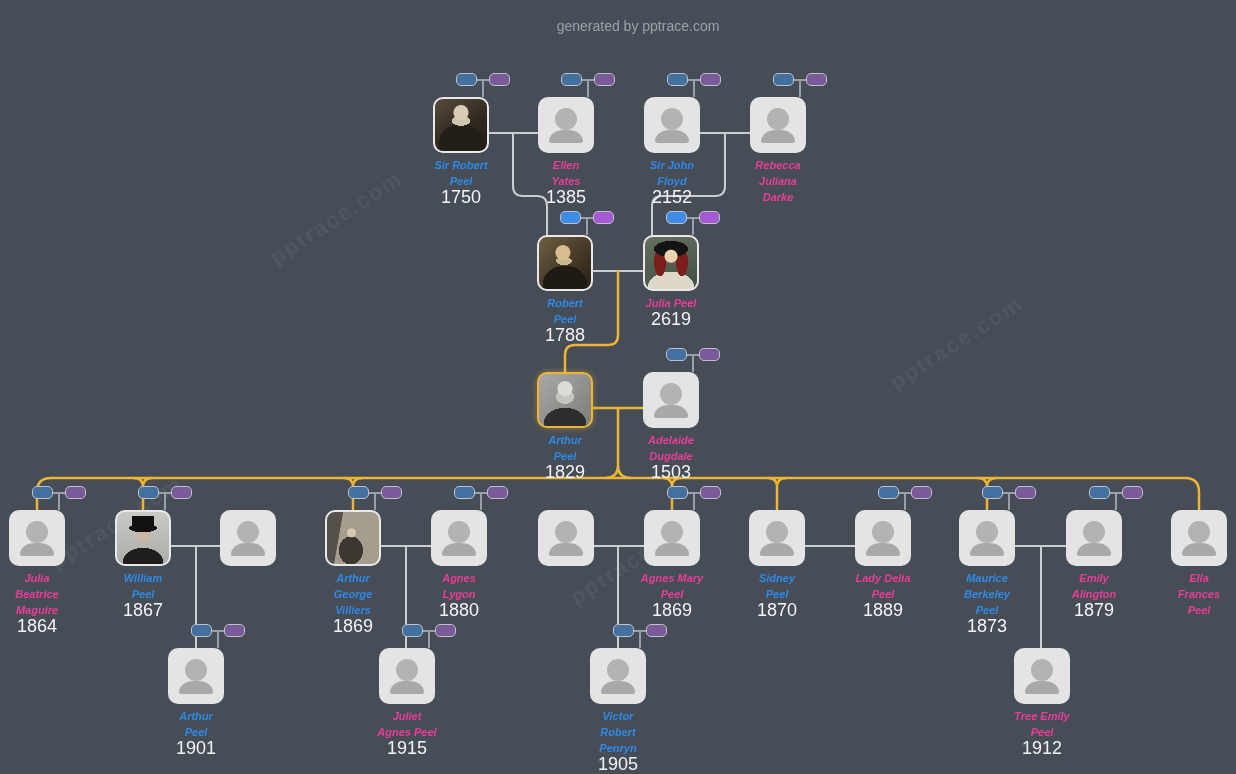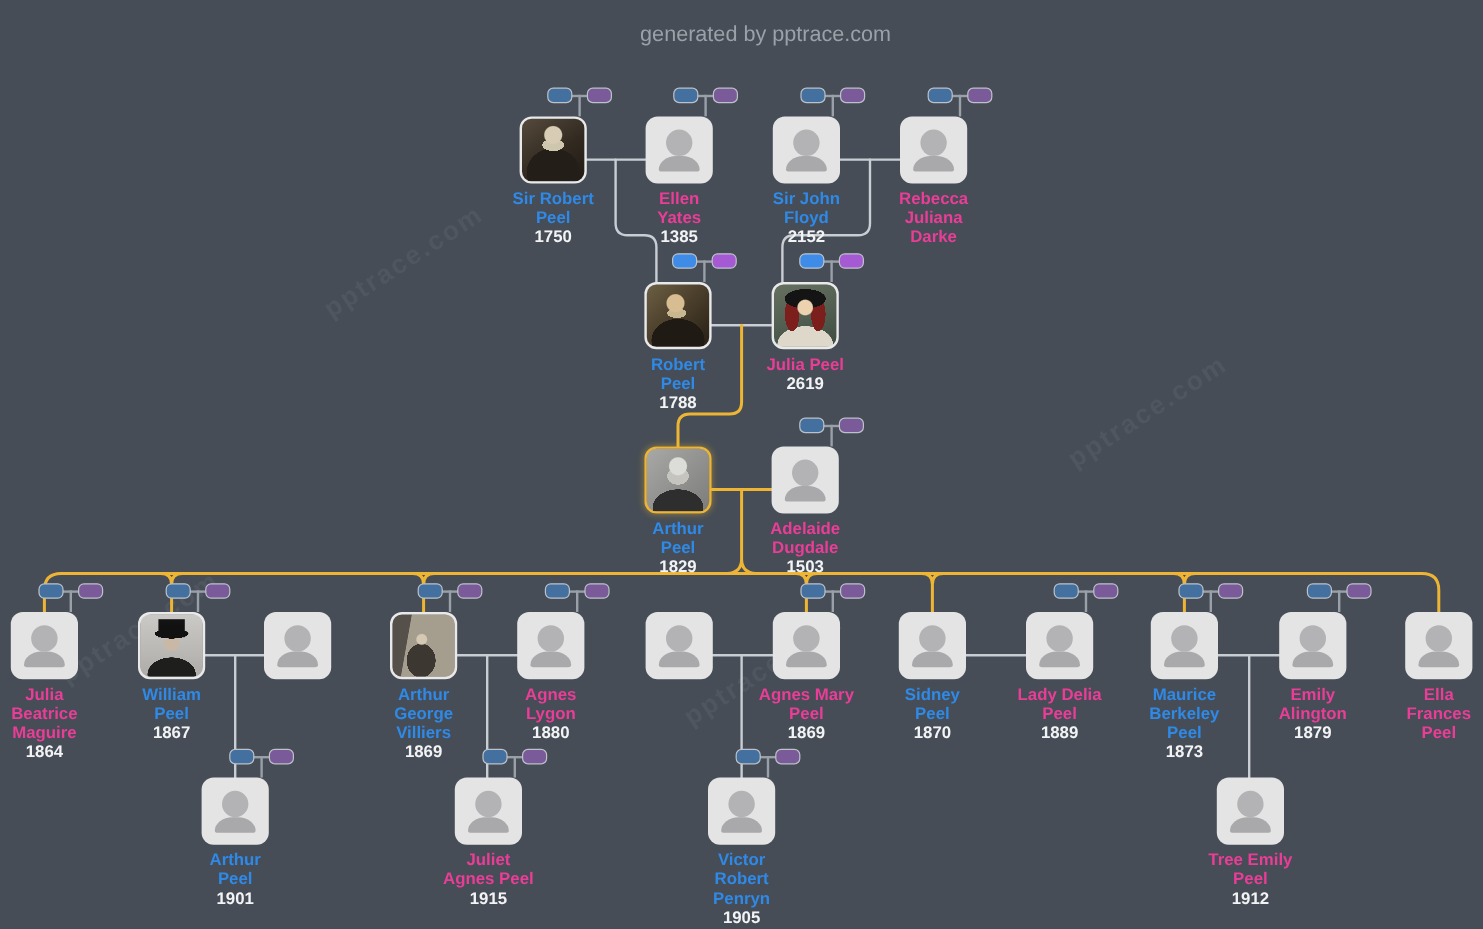--- a/index.html
+++ b/index.html
@@ -5,21 +5,21 @@
   html,body{margin:0;padding:0;}
   body{
     width:1236px;height:774px;position:relative;overflow:hidden;
     background:#464d56;
     font-family:"Liberation Sans","DejaVu Sans",sans-serif;
     -webkit-font-smoothing:antialiased;
   }
   
   .header{position:absolute;left:0;top:14px;width:100%;text-align:center;z-index:3;}
   .title{font-size:20px;font-weight:600;color:#edeff1;letter-spacing:.3px;}
-  .subtitle{font-size:18px;color:#9aa1a8;margin-top:4px;margin-left:40px;}
+  .subtitle{font-size:14px;color:#9aa1a8;margin-top:4px;margin-left:40px;}
   
   .wm{position:absolute;color:rgba(255,255,255,0.055);font-size:22px;font-weight:700;
       transform:rotate(-33deg);letter-spacing:2px;z-index:1;white-space:nowrap;}
   
   svg.wires{position:absolute;left:0;top:0;z-index:1;}
   .wire{stroke:#c9ced4;stroke-width:2;fill:none;stroke-linecap:round;}
   .wire-gold{stroke:#eeb535;stroke-width:2.5;fill:none;stroke-linecap:round;}
   
   .person{position:absolute;width:110px;z-index:2;}
   .card{
@@ -75,24 +75,24 @@
   .pill{position:absolute;top:0;width:21px;height:13px;border-radius:5px;
         border:1.5px solid #bcc2c9;box-sizing:border-box;}
   .pill.blue{left:50px;background:#44709f;}
   .pill.purple{left:83px;background:#7a5a99;}
   .pills.bright .pill.blue{background:#3f8ce8;}
   .pills.bright .pill.purple{background:#a55ad4;}
   .pill-link{position:absolute;left:70px;top:5.5px;width:14px;height:2px;background:#9aa0a8;}
   .pill-stub{position:absolute;left:76px;top:6px;width:2px;height:18px;background:#9aa0a8;}
   
   .label{position:absolute;left:0;top:60px;width:110px;text-align:center;}
-  .pname{font-size:14px;line-height:16px;font-weight:700;white-space:pre-line;}
+  .pname{font-size:11px;line-height:16px;font-weight:700;white-space:pre-line;font-style:italic;}
   .male .pname{color:#2f89e6;}
   .female .pname{color:#e93d97;}
-  .pyear{font-size:14px;line-height:16px;font-weight:700;color:#f2f3f5;}
+  .pyear{font-size:18px;line-height:16px;font-weight:400;color:#f2f3f5;}
 </style>
 </head>
 <body>
 
 <div class="header">
   <div class="subtitle">generated by pptrace.com</div>
 </div>
 
 <span class="wm" style="left:40px;top:510px;">pptrace.com</span>
 <span class="wm" style="left:560px;top:545px;">pptrace.com</span>

